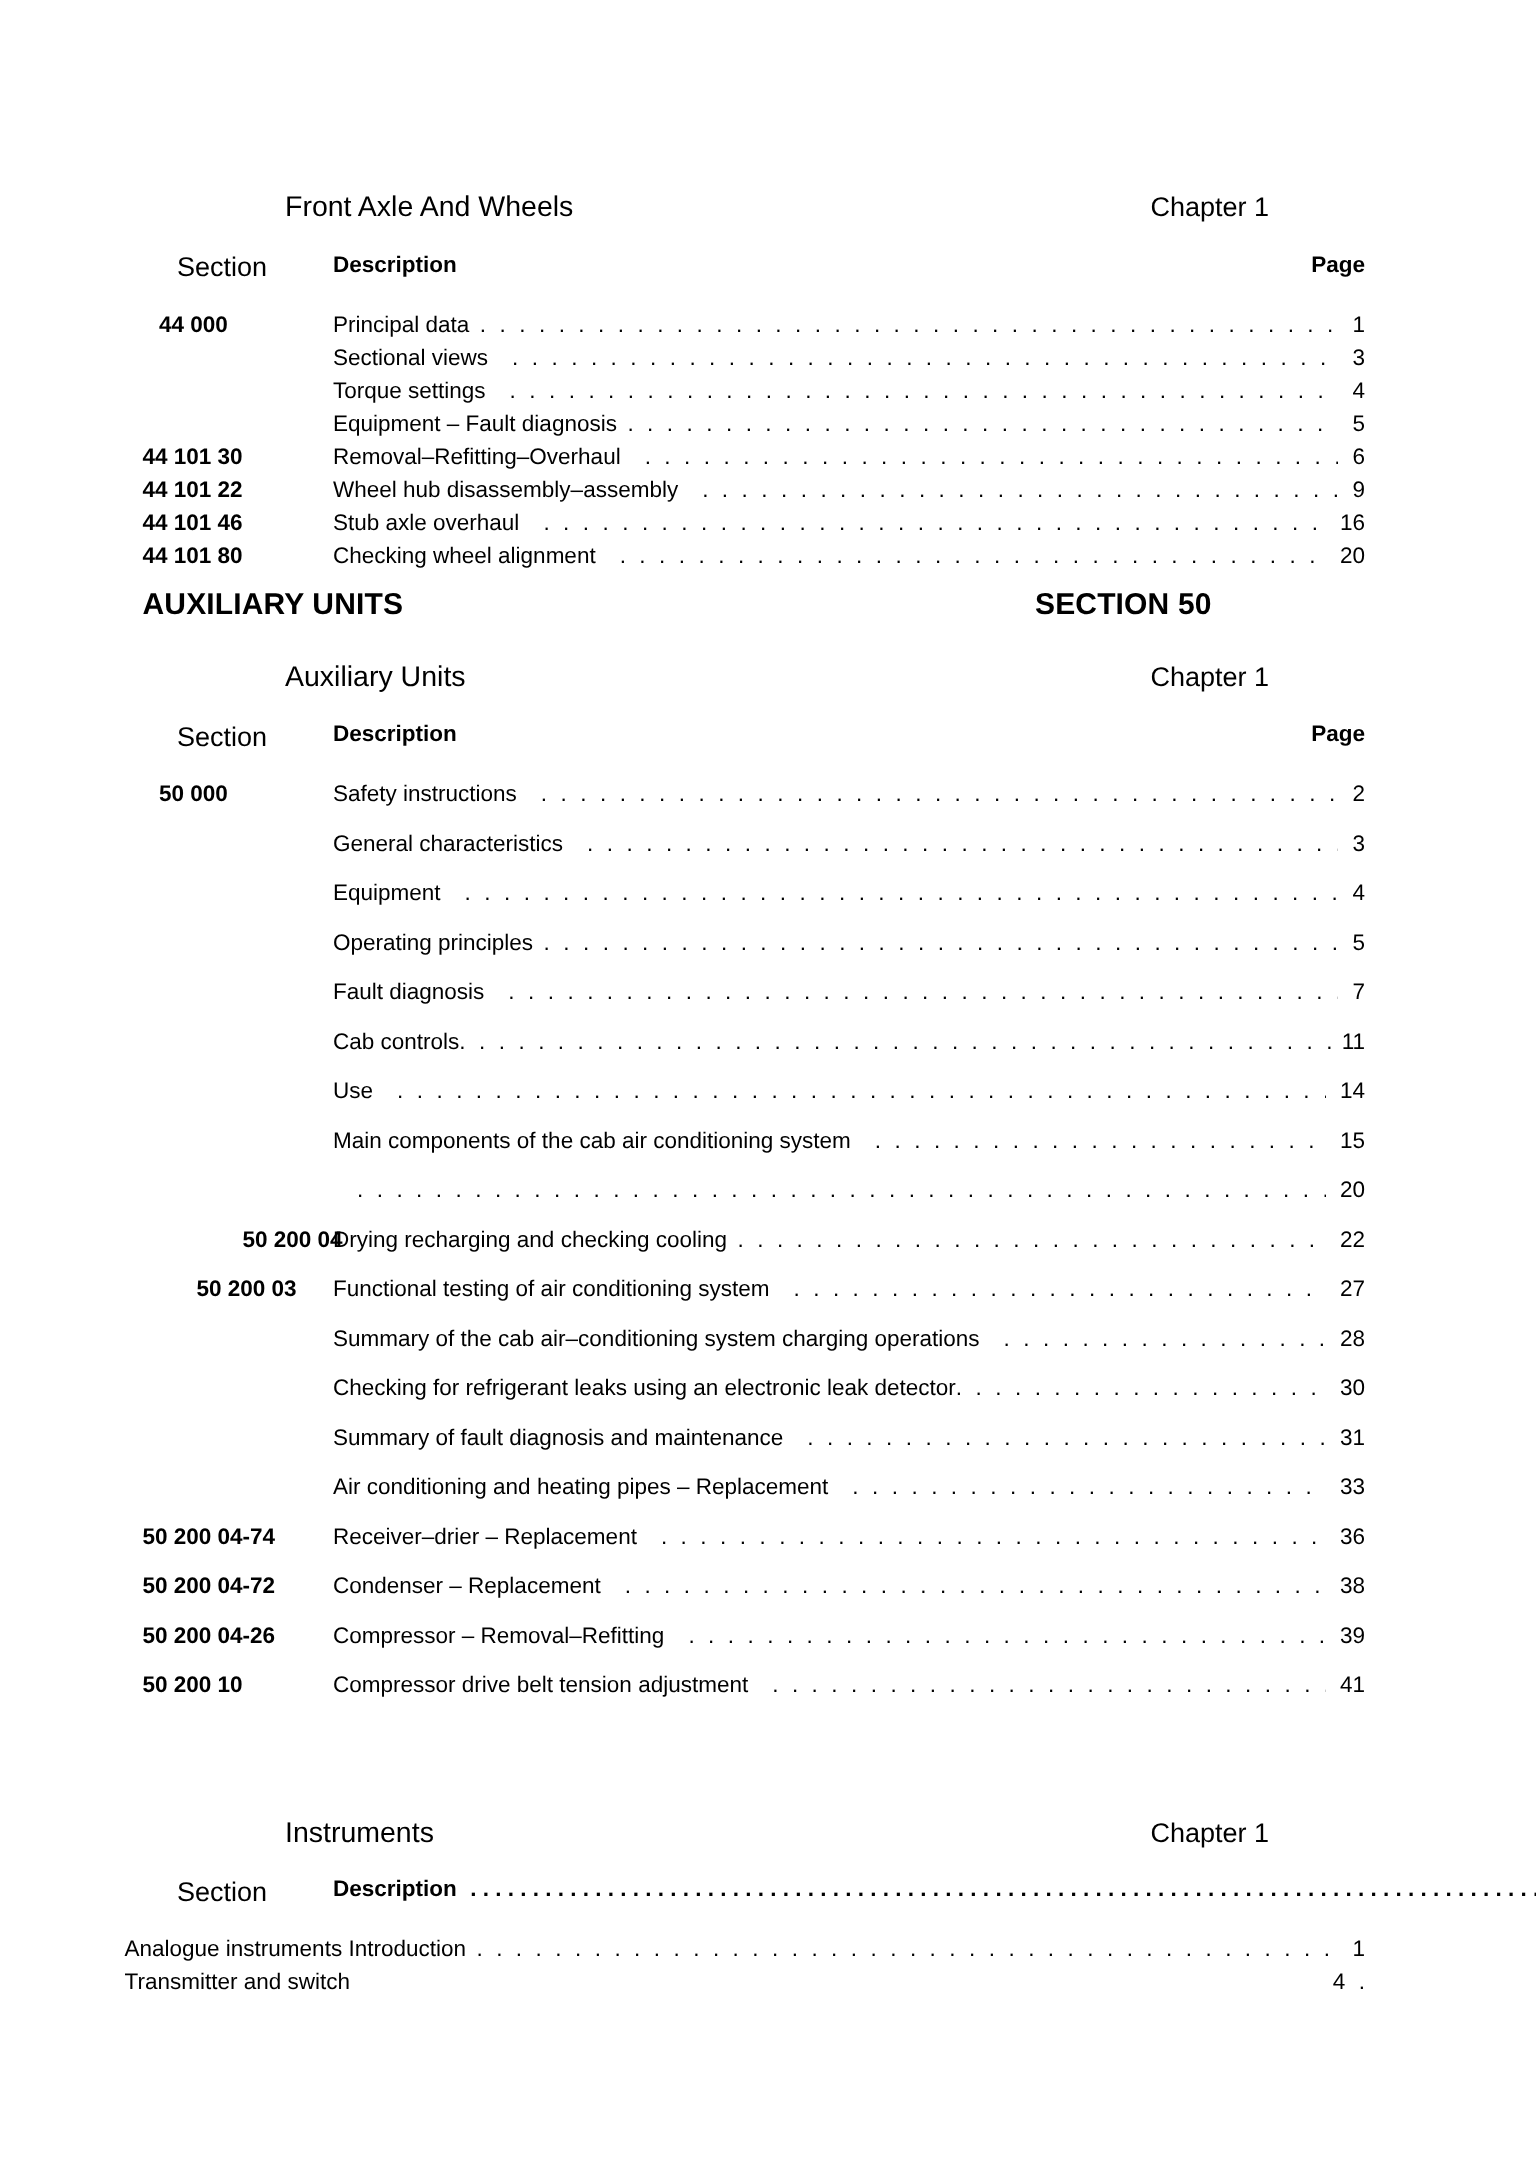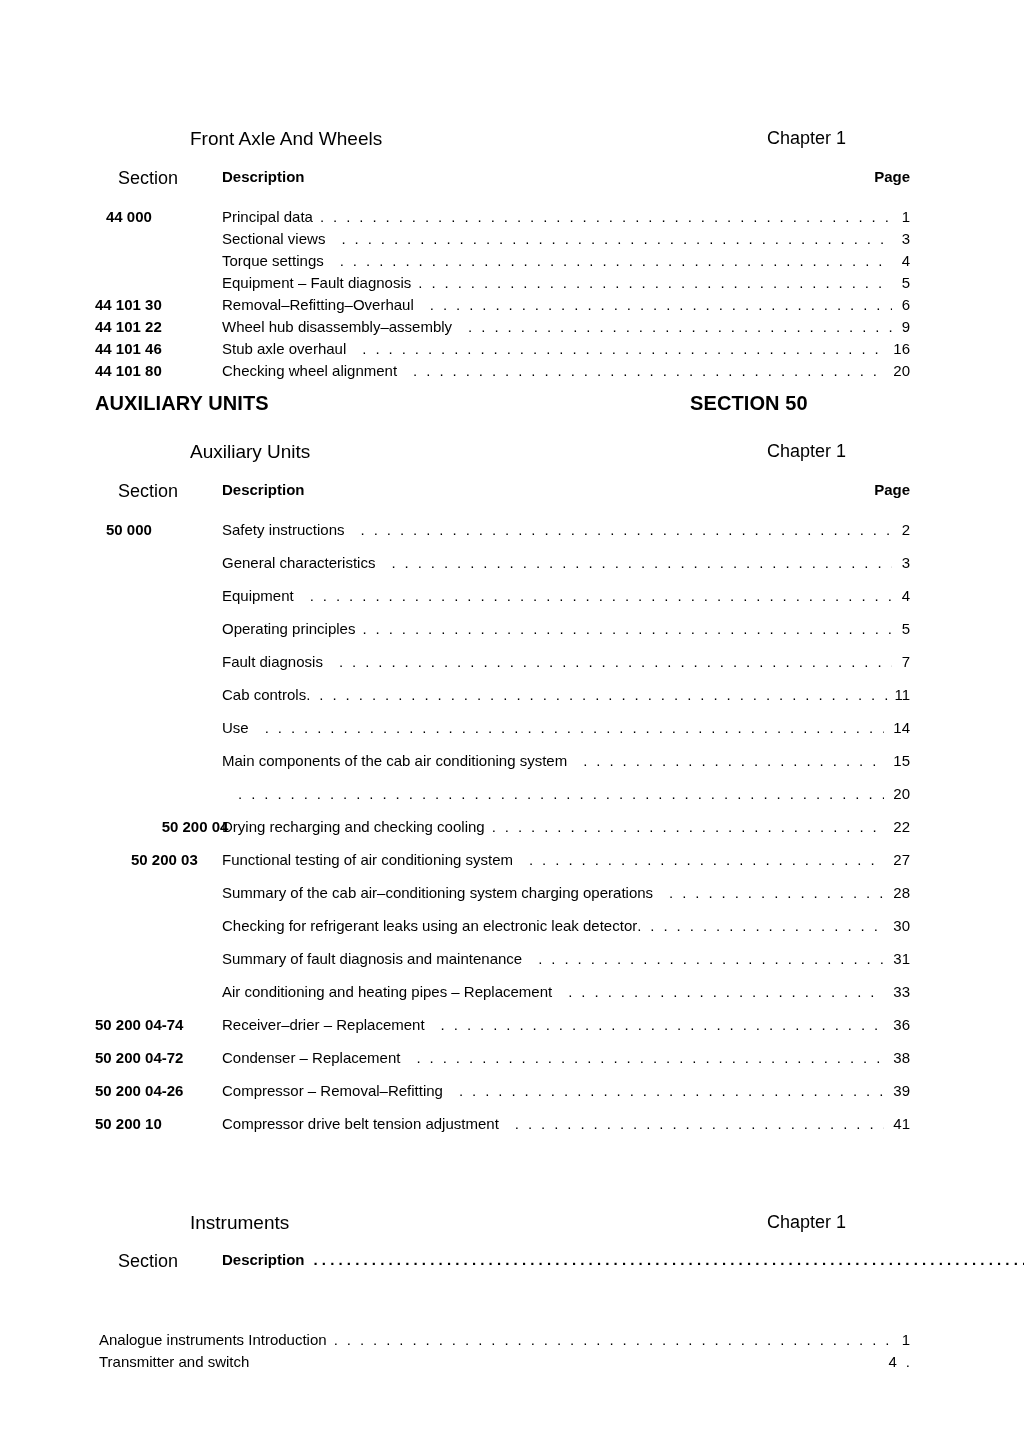--- a/index.html
+++ b/index.html
@@ -144,21 +144,21 @@
 
   
   .gap-0 .e-dots { padding-left: 0px; }
   .gap-1 .e-dots { padding-left: 7px; }
   .gap-2 .e-dots { padding-left: 16px; }
   
   .pg-tight .e-page { padding-left: 0px; }
   .pg-wide  .e-page { padding-left: 8px; }
 
   
-  .entry.flush .e-body { left: 99px; margin-top: 40px; }
+  .entry.flush .e-body { left: 83px; }
 
   
   .tail-dot {
     flex: 0 0 auto;
     padding-left: 9px;
   }
 </style>
 </head>
 <body>
 

